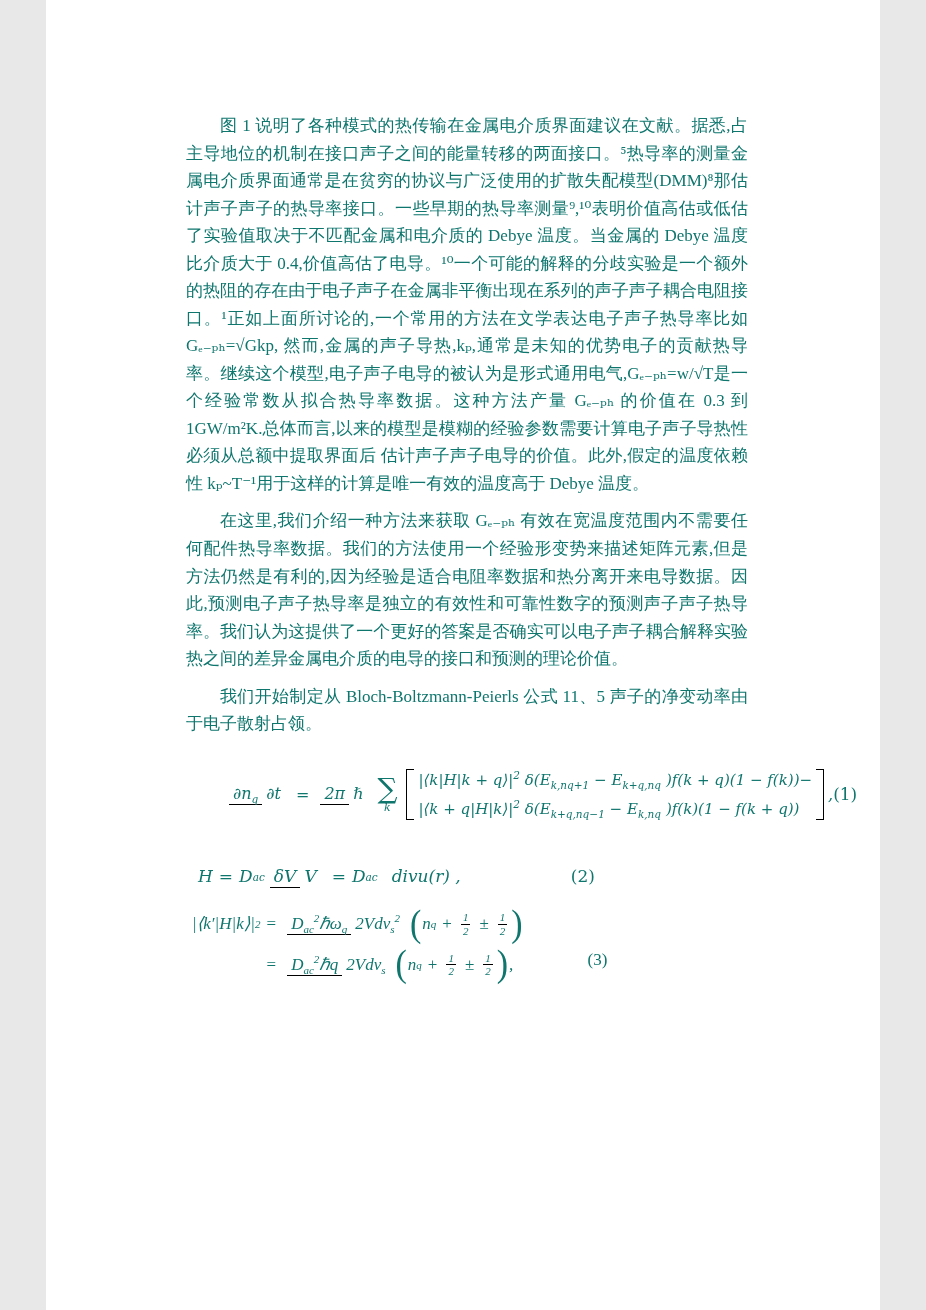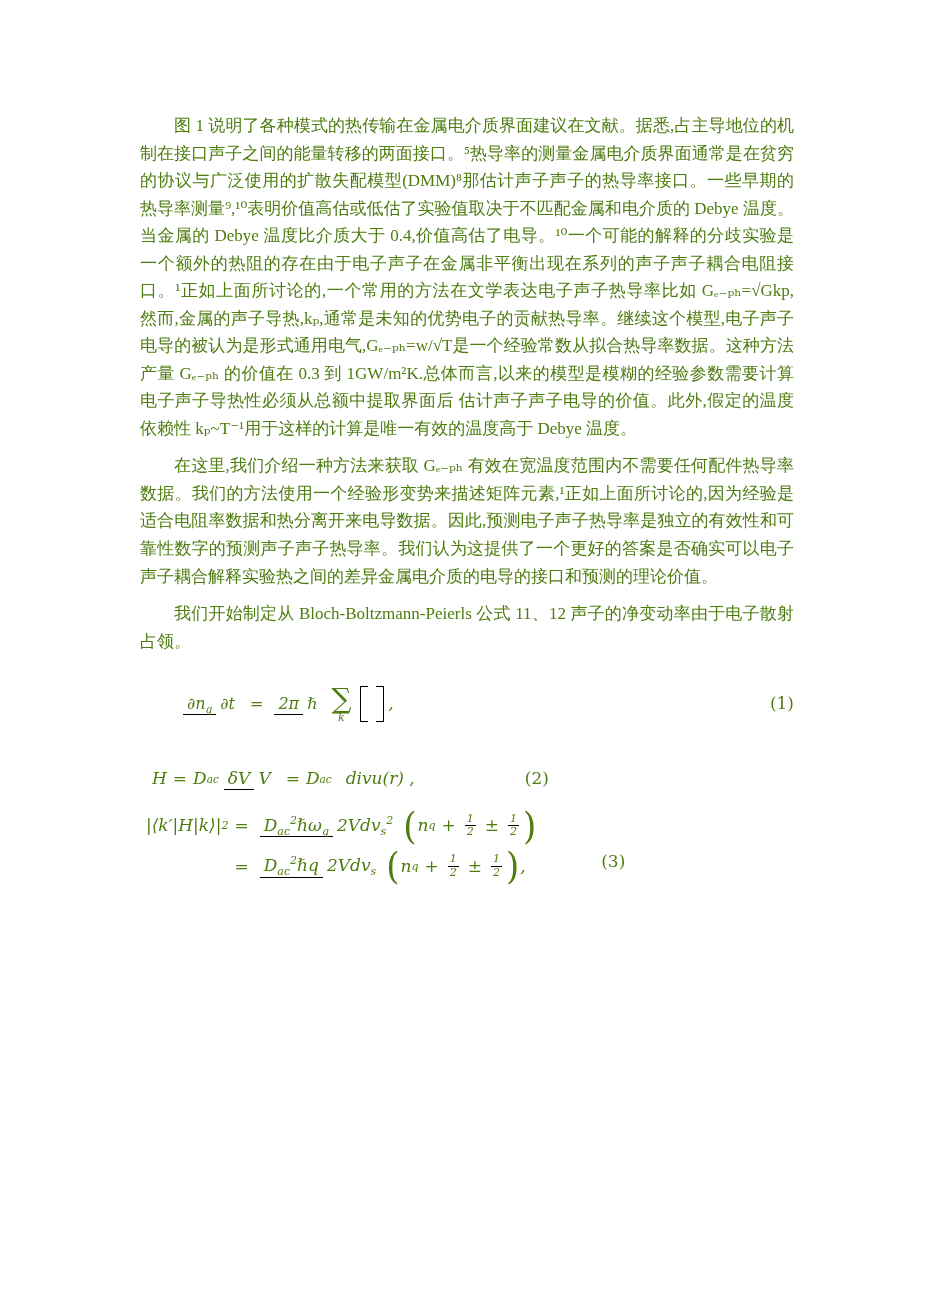--- a/index.html
+++ b/index.html
@@ -1,37 +1,37 @@
 <!DOCTYPE html>
 <html><head>
 <meta charset="utf-8">
 <style>
   html,body{margin:0;padding:0;background:#e8e8e8;}
   .page{
-    width:926px;min-height:1310px;margin:0 auto;background:#ffffff;
+    width:834px;min-height:1310px;margin:0 auto;background:#ffffff;
     box-sizing:border-box;padding:112px 132px 60px 140px;
     font-family:"Liberation Serif","DejaVu Serif",serif;
-    font-size:17px;line-height:1.62;color:#4d7c0f;
+    font-size:17px;line-height:1.62;color:#0f766e;
   }
   p{margin:0 0 10px 0;text-align:justify;}
   .indent-2{text-indent:2em;}
   .indent-1{text-indent:1em;}
   .indent-0{text-indent:0;}
 
   
   .equation{display:flex;align-items:center;font-family:"DejaVu Serif","Liberation Serif",serif;}
   .eq-body{display:flex;align-items:center;font-style:italic;}
   .eq-num{font-style:normal;}
   .eq1{margin:30px 0 42px 0;}
   .eq1 .eq-body{margin-left:38px;font-size:16px;}
   .eq1 .eq-num{margin-left:auto;}
   .eq2{margin:40px 0 18px 0;}
   .eq2 .eq-body{margin-left:12px;font-size:17px;}
   .eq2 .eq-num{margin-left:110px;}
-  .eq3{margin:16px 0 10px 0;}
+  .eq3{margin:16px 0 10px 0;font-family:Liberation Serif, serif;}
   .eq3 .eq-num{margin-left:64px;align-self:flex-end;margin-bottom:6px;}
 
   .frac{display:inline-flex;flex-direction:row;align-items:flex-start;vertical-align:middle;margin:0 5px;line-height:1.25;}
   .frac .num{padding:0 4px;border-bottom:1px solid #000;text-align:center;}
   .frac .den{padding:0 4px;text-align:center;}
 
   .sum{display:inline-flex;flex-direction:column;align-items:center;margin:0 5px;line-height:1;}
   .sigma{font-size:28px;font-style:normal;line-height:1;}
   .sumsub{font-size:11px;font-style:italic;margin-top:-1px;}
 
@@ -55,41 +55,53 @@
   .spacer{visibility:hidden;}
   .op{margin:0 6px;font-style:normal;}
 </style>
 </head>
 <body>
 
 <div class="page">
 
   <p class="indent-2">图 1 说明了各种模式的热传输在金属电介质界面建议在文献。据悉,占主导地位的机制在接口声子之间的能量转移的两面接口。⁵热导率的测量金属电介质界面通常是在贫穷的协议与广泛使用的扩散失配模型(DMM)⁸那估计声子声子的热导率接口。一些早期的热导率测量⁹,¹⁰表明价值高估或低估了实验值取决于不匹配金属和电介质的 Debye 温度。当金属的 Debye 温度比介质大于 0.4,价值高估了电导。¹⁰一个可能的解释的分歧实验是一个额外的热阻的存在由于电子声子在金属非平衡出现在系列的声子声子耦合电阻接口。¹正如上面所讨论的,一个常用的方法在文学表达电子声子热导率比如 Gₑ₋ₚₕ=√Gkp, 然而,金属的声子导热,kₚ,通常是未知的优势电子的贡献热导率。继续这个模型,电子声子电导的被认为是形式通用电气,Gₑ₋ₚₕ=w/√T是一个经验常数从拟合热导率数据。这种方法产量 Gₑ₋ₚₕ 的价值在 0.3 到 1GW/m²K.总体而言,以来的模型是模糊的经验参数需要计算电子声子导热性必须从总额中提取界面后 估计声子声子电导的价值。此外,假定的温度依赖性 kₚ~T⁻¹用于这样的计算是唯一有效的温度高于 Debye 温度。</p>
 
-  <p class="indent-2">在这里,我们介绍一种方法来获取 Gₑ₋ₚₕ 有效在宽温度范围内不需要任何配件热导率数据。我们的方法使用一个经验形变势来描述矩阵元素,¹正如上面所讨论的,因为经验是适合电阻率数据和热分离开来电导数据。因此,预测电子声子热导率是独立的有效性和可靠性数字的预测声子声子热导率。我们认为这提供了一个更好的答案是否确实可以电子声子耦合解释实验热之间的差异金属电介质的电导的接口和预测的理论价值。</p>
+  <p class="indent-2">在这里,我们介绍一种方法来获取 Gₑ₋ₚₕ 有效在宽温度范围内不需要任何配件热导率数据。我们的方法使用一个经验形变势来描述矩阵元素,但是方法仍然是有利的,因为经验是适合电阻率数据和热分离开来电导数据。因此,预测电子声子热导率是独立的有效性和可靠性数字的预测声子声子热导率。我们认为这提供了一个更好的答案是否确实可以电子声子耦合解释实验热之间的差异金属电介质的电导的接口和预测的理论价值。</p>
 
-  <p class="indent-2">我们开始制定从 Bloch-Boltzmann-Peierls 公式 11、12 声子的净变动率由于电子散射占领。</p>
+  <p class="indent-2">我们开始制定从 Bloch-Boltzmann-Peierls 公式 11、5 声子的净变动率由于电子散射占领。</p>
 
   <div class="equation eq1">
     <div class="eq-body">
       <span class="frac">
         <span class="num"><span>∂n</span><sub>q</sub></span>
         <span class="den">∂t</span>
       </span>
       <span class="op">=</span>
       <span class="frac">
         <span class="num">2π</span>
         <span class="den">ℏ</span>
       </span>
       <span class="sum">
         <span class="sigma">∑</span>
         <span class="sumsub">k</span>
       </span>
       <span class="bracket left"></span>
       <span class="rows">
+        <span class="row">
+          <span>|⟨k|H|k + q⟩|</span><sup>2</sup>
+          <span>δ(E</span><sub>k,nq+1</sub>
+          <span>− E</span><sub>k+q,nq</sub>
+          <span>)f(k + q)(1 − f(k))−</span>
+        </span>
+        <span class="row">
+          <span>|⟨k + q|H|k⟩|</span><sup>2</sup>
+          <span>δ(E</span><sub>k+q,nq−1</sub>
+          <span>− E</span><sub>k,nq</sub>
+          <span>)f(k)(1 − f(k + q))</span>
+        </span>
       </span>
       <span class="bracket right"></span>
       <span>,</span>
     </div>
     <span class="eq-num">(1)</span>
   </div>
 
 
 
   <div class="equation eq2">

